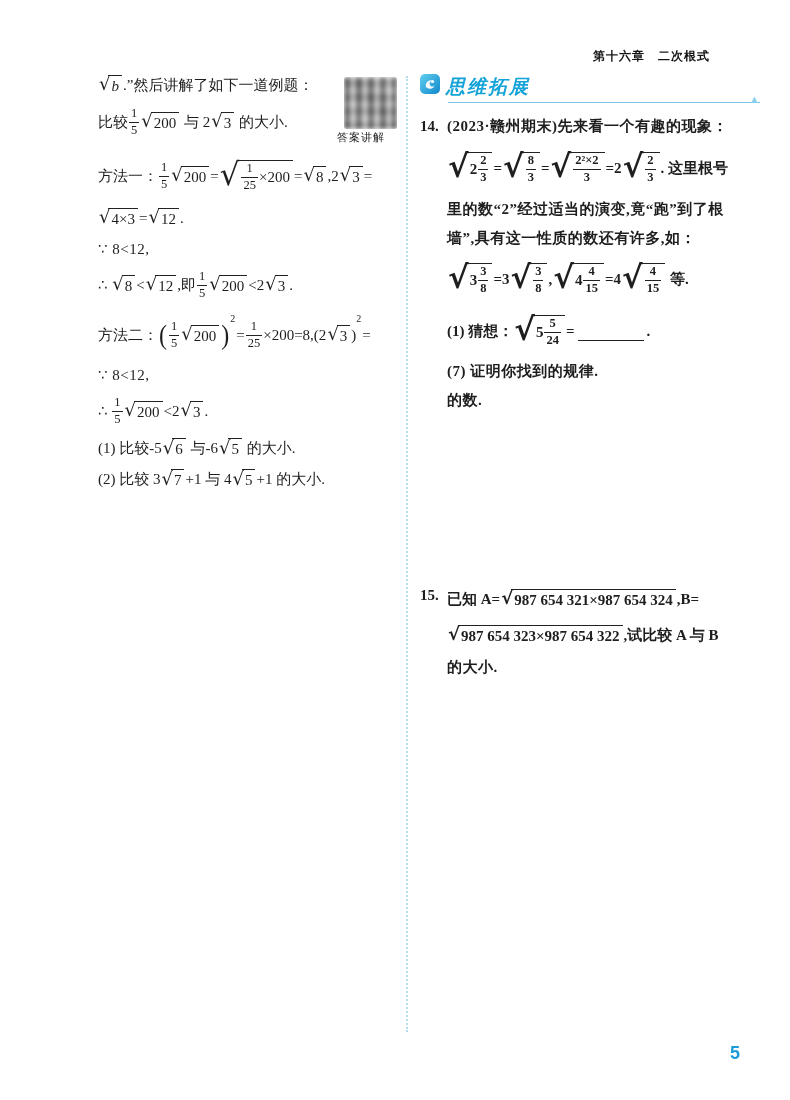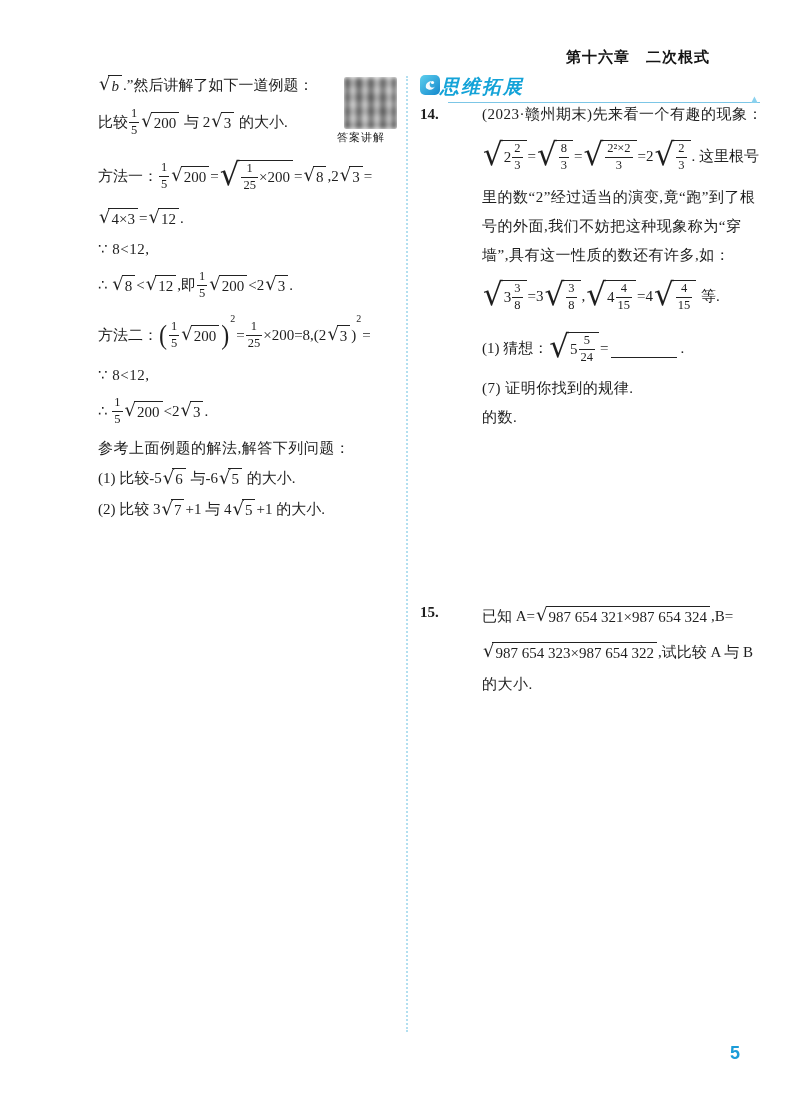--- a/index.html
+++ b/index.html
@@ -1,21 +1,21 @@
 <!DOCTYPE html>
 <html><head>
 <meta charset="utf-8">
 <style>
   html,body{margin:0;padding:0;background:#ffffff;}
   .page{position:relative;width:790px;height:1100px;background:#fff;overflow:hidden;
         font-family:"Liberation Serif","DejaVu Serif",serif;color:#1e1e1e;font-size:15px;}
 
   .chapter-header{position:absolute;top:48px;right:80px;
         font-family:Liberation Serif, serif;font-weight:bold;
-        font-size:15px;color:#141414;letter-spacing:1px;}
+        font-size:12px;color:#141414;letter-spacing:1px;}
 
   .col-divider{position:absolute;left:406px;top:76px;height:956px;width:0;
         border-left:2px dotted #b3dff0;}
 
   .left-col{position:absolute;left:98px;top:70px;width:302px;}
   .right-col{position:absolute;left:420px;top:74px;width:342px;}
 
   .line{line-height:29px;white-space:pre;letter-spacing:0.5px;}
   .lh30{line-height:30px}.lh28{line-height:28px}
 
@@ -35,32 +35,32 @@
   .sqrt>.body{border-top:1.3px solid #222;padding:1px 3px 0;display:inline-flex;
         align-items:center;line-height:1.25;white-space:pre;}
   .sqrt.tall>.sign{font-size:31px;transform:translateY(-2px);}
   .var{font-style:italic;}
 
   .sup{font-size:10px;align-self:flex-start;line-height:1;margin:5px 1px 0 0;}
   .bigp{font-size:24px;line-height:1;margin:0 1px;transform:scaleY(1.12);}
   .blank{width:66px;height:0;border-bottom:1.2px solid #222;align-self:flex-end;
         margin:0 3px 16px;}
 
-  .section-head{position:relative;display:flex;align-items:center;height:26px;
-        margin-bottom:0;}
+  .section-head{position:relative;display:flex;align-items:flex-start;gap:6px;height:26px;
+        margin-bottom:12px;}
   .section-title{font-family:"Liberation Sans","DejaVu Sans",sans-serif;font-weight:bold;
         font-style:italic;font-size:19px;color:#14a3d8;letter-spacing:2px;}
   .section-rule{position:absolute;left:28px;right:2px;bottom:-3px;height:1.5px;
         background:#7cc6e6;}
   .section-tri{position:absolute;right:2px;bottom:-5px;color:#8ad1ee;font-size:11px;
         line-height:1;}
 
-  .problem{display:flex;gap:35px;}
+  .problem{display:flex;}
   .pnum{width:27px;flex-shrink:0;font-weight:bold;font-size:15px;line-height:29px;}
-  .pbody{flex:1;min-width:0;}
+  .pbody{flex:1;min-width:0;font-weight:bold;}
   .p15{margin-top:166px;justify-content:flex-end;}
   .mt4{margin-top:7px}.mt2{margin-top:2px}
 
   .qr-box{position:absolute;left:344px;top:77px;width:53px;height:52px;overflow:hidden;
         border-radius:2px;}
   .qr-noise{width:100%;height:100%;filter:blur(2px);
         background-image:
           repeating-linear-gradient(90deg,rgba(70,70,70,.55) 0 6px,rgba(215,215,215,.55) 6px 12px),
           repeating-linear-gradient(0deg,rgba(90,90,90,.55) 0 7px,rgba(205,205,205,.55) 7px 14px),
           linear-gradient(45deg,#8e8e8e,#c7c7c7 30%,#868686 55%,#cdcdcd 80%,#949494);}
@@ -225,21 +225,20 @@
           <span class="body">200</span>
         </span>
       <span class="t">&lt;2</span>
       <span class="sqrt">
           <span class="sign">√</span>
           <span class="body">3</span>
         </span>
       <span class="t">.</span>
     </div>
 
-    <div class="line lh30">参考上面例题的解法,解答下列问题：</div>
 
     <div class="fline h31">
       <span class="t">(1) 比较-5</span>
       <span class="sqrt">
           <span class="sign">√</span>
           <span class="body">6</span>
         </span>
       <span class="t"> 与-6</span>
       <span class="sqrt">
           <span class="sign">√</span>
@@ -308,21 +307,20 @@
             </span>
           <span class="t">=2</span>
           <span class="sqrt tall">
               <span class="sign">√</span>
               <span class="body"><span class="frac"><span class="num">2</span><span class="den">3</span></span></span>
             </span>
           <span class="t">. 这里根号</span>
         </div>
 
         <div class="line">里的数“2”经过适当的演变,竟“跑”到了根</div>
-        <div class="line">号的外面,我们不妨把这种现象称为“穿</div>
         <div class="line">墙”,具有这一性质的数还有许多,如：</div>
 
         <div class="fline h52">
           <span class="sqrt tall">
               <span class="sign">√</span>
               <span class="body"><span class="t">3</span><span class="frac"><span class="num">3</span><span class="den">8</span></span></span>
             </span>
           <span class="t">=3</span>
           <span class="sqrt tall">
               <span class="sign">√</span>

